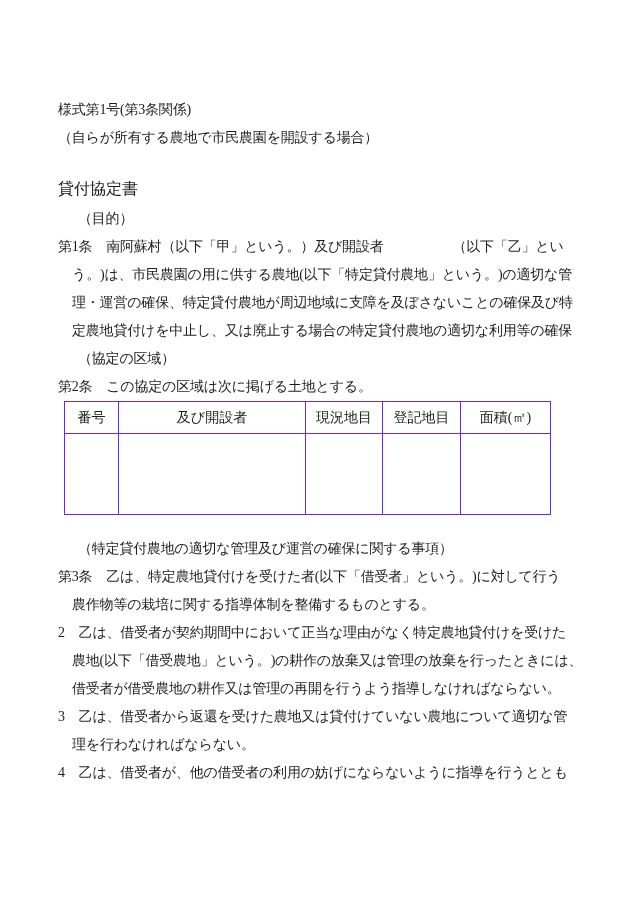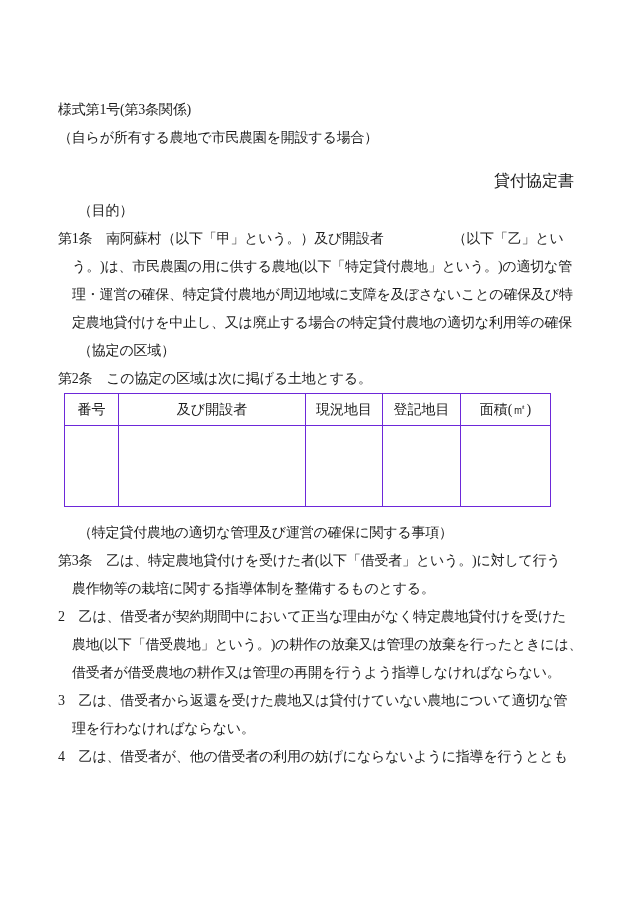--- a/index.html
+++ b/index.html
@@ -22,23 +22,23 @@
     width: 630px;
     height: 903px;
     border-radius: 31px;
   }
   .line {
     height: 28px;
     line-height: 28px;
     white-space: pre;
   }
   .title-line {
-    margin-top: 15px;
+    margin-top: 23px;
     margin-bottom: 2px;
-    text-align: right;
+    text-align: left;
     font-size: 16px;
     letter-spacing: 0;
   }
   .heading {
     margin-left: 20px;
   }
   .cont {
     margin-left: 14px;
   }
   .table-wrap {
@@ -59,21 +59,21 @@
     font-size: 14px;
     letter-spacing: 0;
   }
   table.land-table thead th {
     height: 31px;
   }
   table.land-table tbody td {
     height: 80px;
   }
   .mgmt-heading {
-    margin-top: 12px;
+    margin-top: 20px;
   }
 </style>
 </head>
 <body>
 
 <div class="doc">
 
   <div class="line">様式第1号(第3条関係)</div>
   <div class="line">（自らが所有する農地で市民農園を開設する場合）</div>
 

